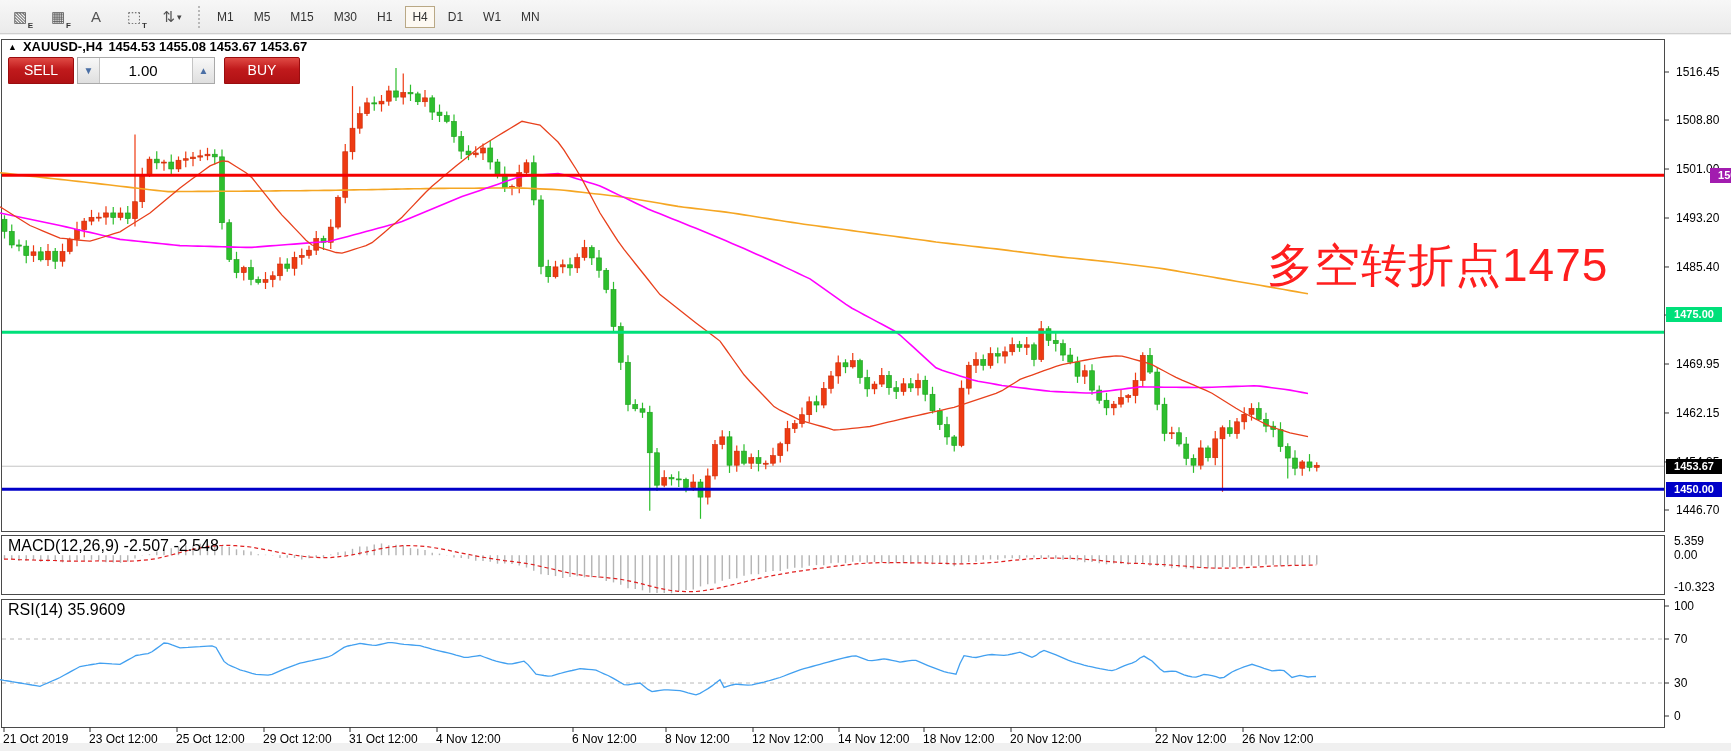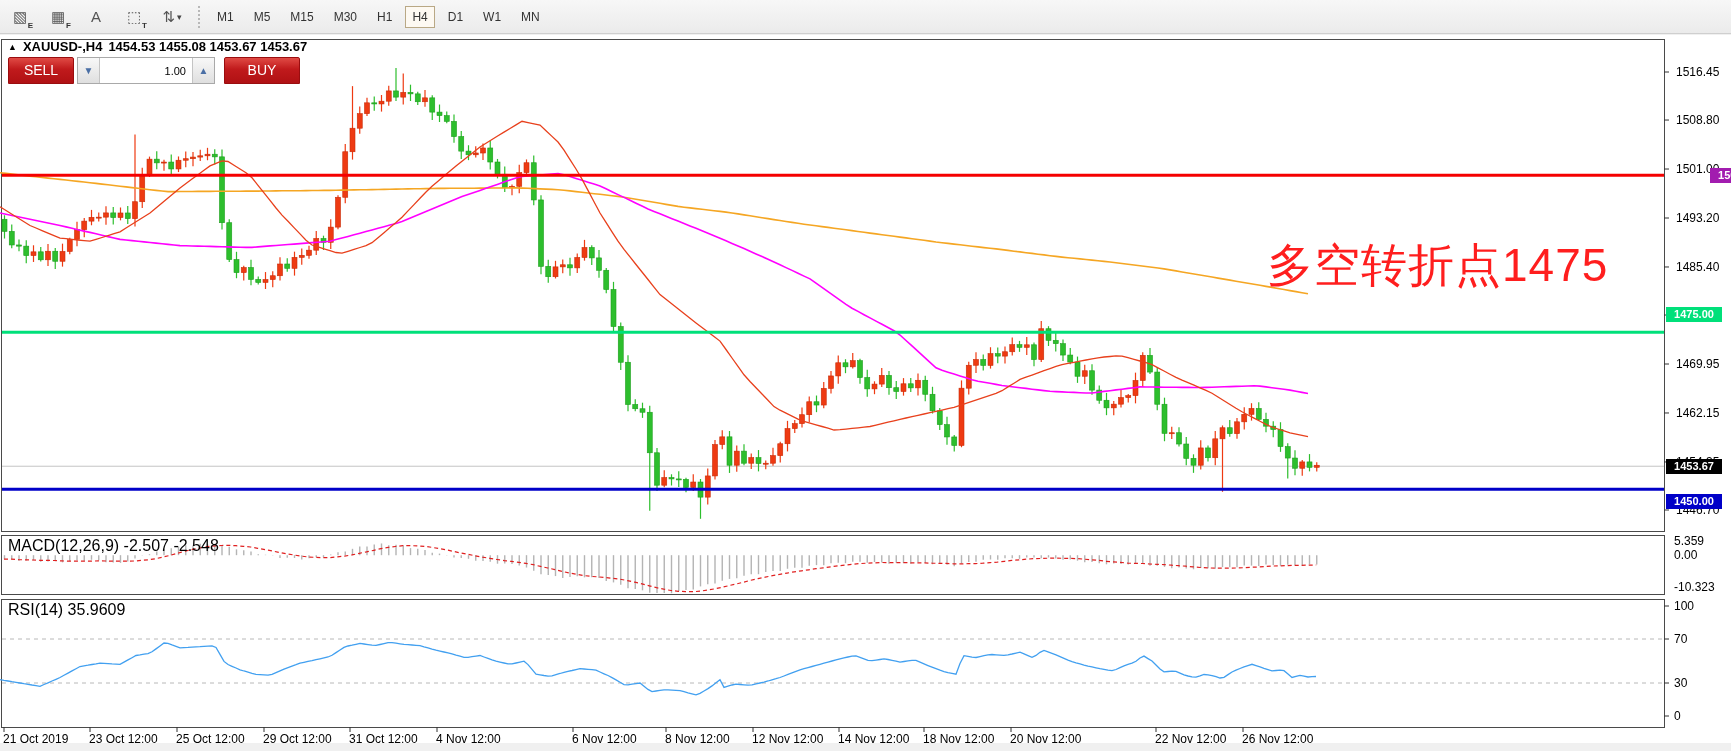--- a/index.html
+++ b/index.html
@@ -36,21 +36,21 @@
   .trade .row1 { display: flex; height: 27px; border-radius: 9px; }
   .btn-red { background: linear-gradient(#e04a44, #c01a1c 45%, #b01114); color: #fff; border: 1px solid #9a0d0f;
              font-size: 14px; text-align: center; line-height: 25px; cursor: pointer; }
   .sell-btn { width: 66px; border-radius: 2px 2px 0 0; }
   .buy-btn  { width: 76px; margin-left: auto; border-radius: 2px 2px 0 0; }
   .vol { display: flex; height: 27px; margin-left: 3px; border: 1px solid #a9a9a9; background: #fff; }
   .vol button { width: 22px; background: linear-gradient(#f8f8f8, #dfdfdf); border: none; color: #4a6fa5;
                 font-size: 10px; cursor: pointer; }
   .vol button.vdn { border-right: 1px solid #c4c4c4; }
   .vol button.vup { border-left: 1px solid #c4c4c4; }
-  .vol input { width: 92px; border: none; outline: none; text-align: right; font-size: 11px; padding-right: 6px;
+  .vol input { width: 92px; border: none; outline: none; text-align: center; font-size: 15px; padding-right: 6px;
                font-family: "Liberation Sans", sans-serif; color: #000; }
   .trade .row2 { display: flex; gap: 3px; margin-top: 2px; }
   .quote-box { flex: 1; height: 41px; background: linear-gradient(#d63b36, #b5191b 40%, #9e0f12);
                border: 1px solid #8c0a0c; color: #fff; display: flex; align-items: flex-end; justify-content: center;
                padding-bottom: 2px; cursor: pointer; }
   .quote-box .small { font-size: 15px; font-weight: bold; margin-bottom: 4px; }
   .quote-box .big { font-size: 34px; font-weight: bold; line-height: 34px; margin-left: 3px; }
 
   
   .panel-label { position: absolute; font-size: 16px; color: #000; white-space: nowrap; }
@@ -753,17 +753,17 @@
     </div>
     <div class="panel-label" style="left:8px; top:566px;">
       <span>RSI(14)</span> <span>35.9609</span>
     </div>
 
     <div class="annotation">多空转折点1475</div>
 
     <div id="tags">
         <div class="price-tag" style="top: 132.799px; background: #a21caf; margin-left: 44px;">1500.00</div>
         <div class="price-tag" style="top: 272px; background: rgb(0, 224, 122);">1475.00</div>
-        <div class="price-tag" style="top: 446.779px; background: rgb(0, 0, 200); margin-top: 12px;">1450.00</div>
+        <div class="price-tag" style="top: 446.779px; background: rgb(0, 0, 200);">1450.00</div>
         <div class="price-tag" style="top: 423.733px; background: rgb(0, 0, 0);">1453.67</div>
       </div>
   </div>
 </div>
 
 </body></html>

